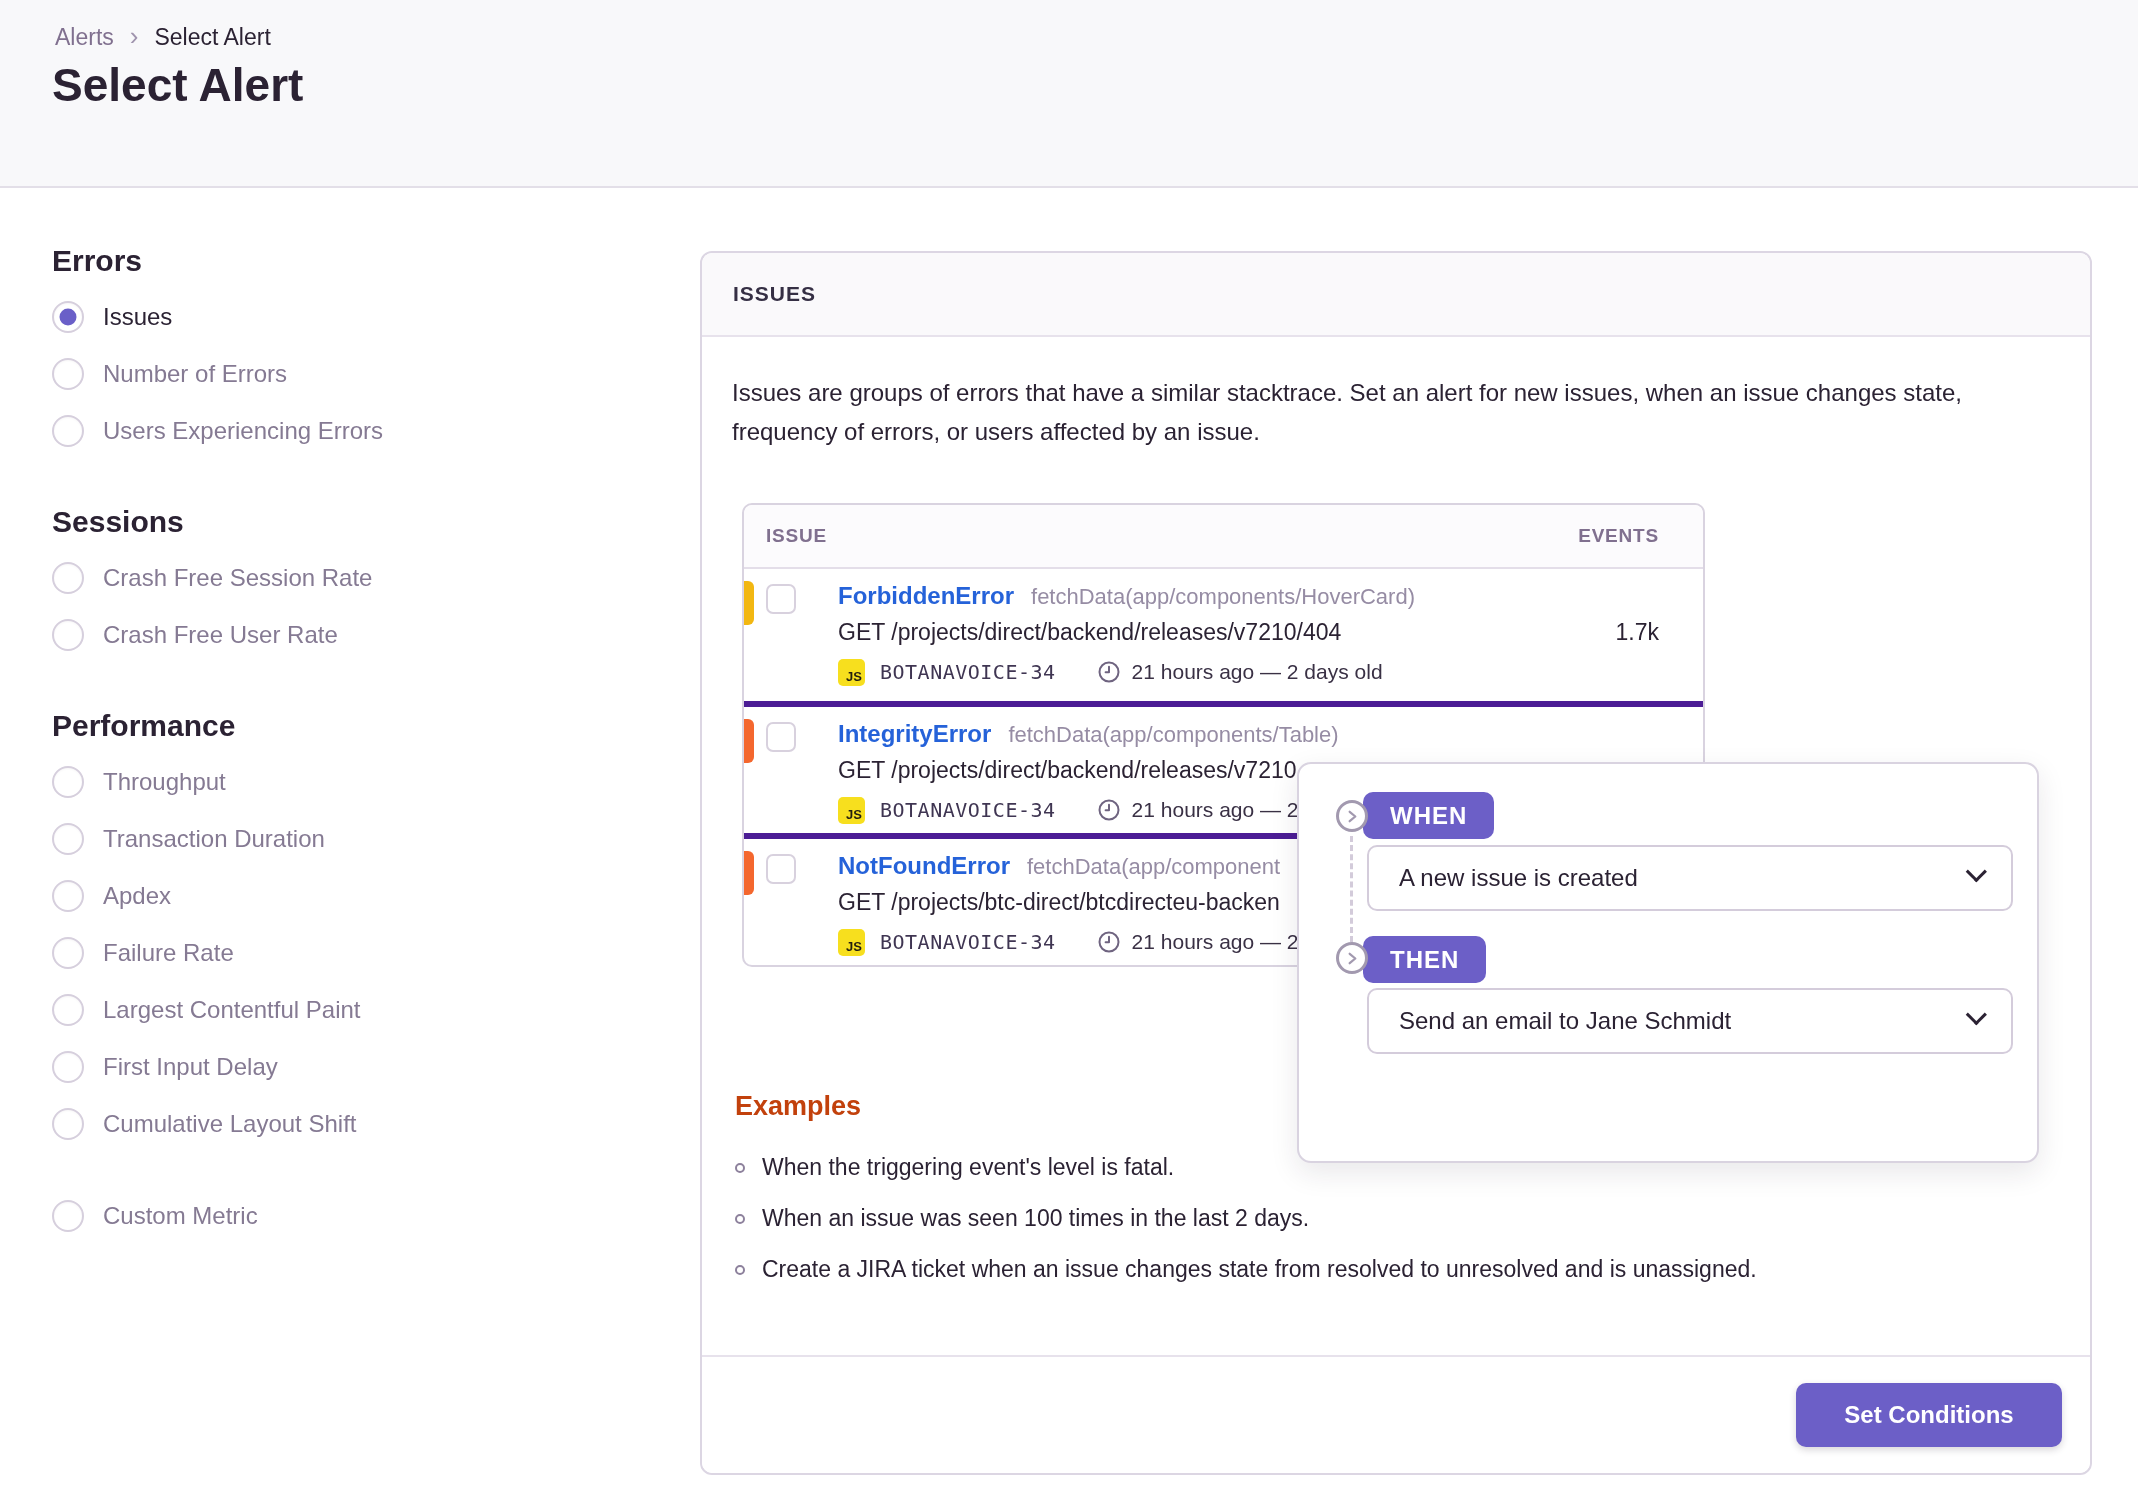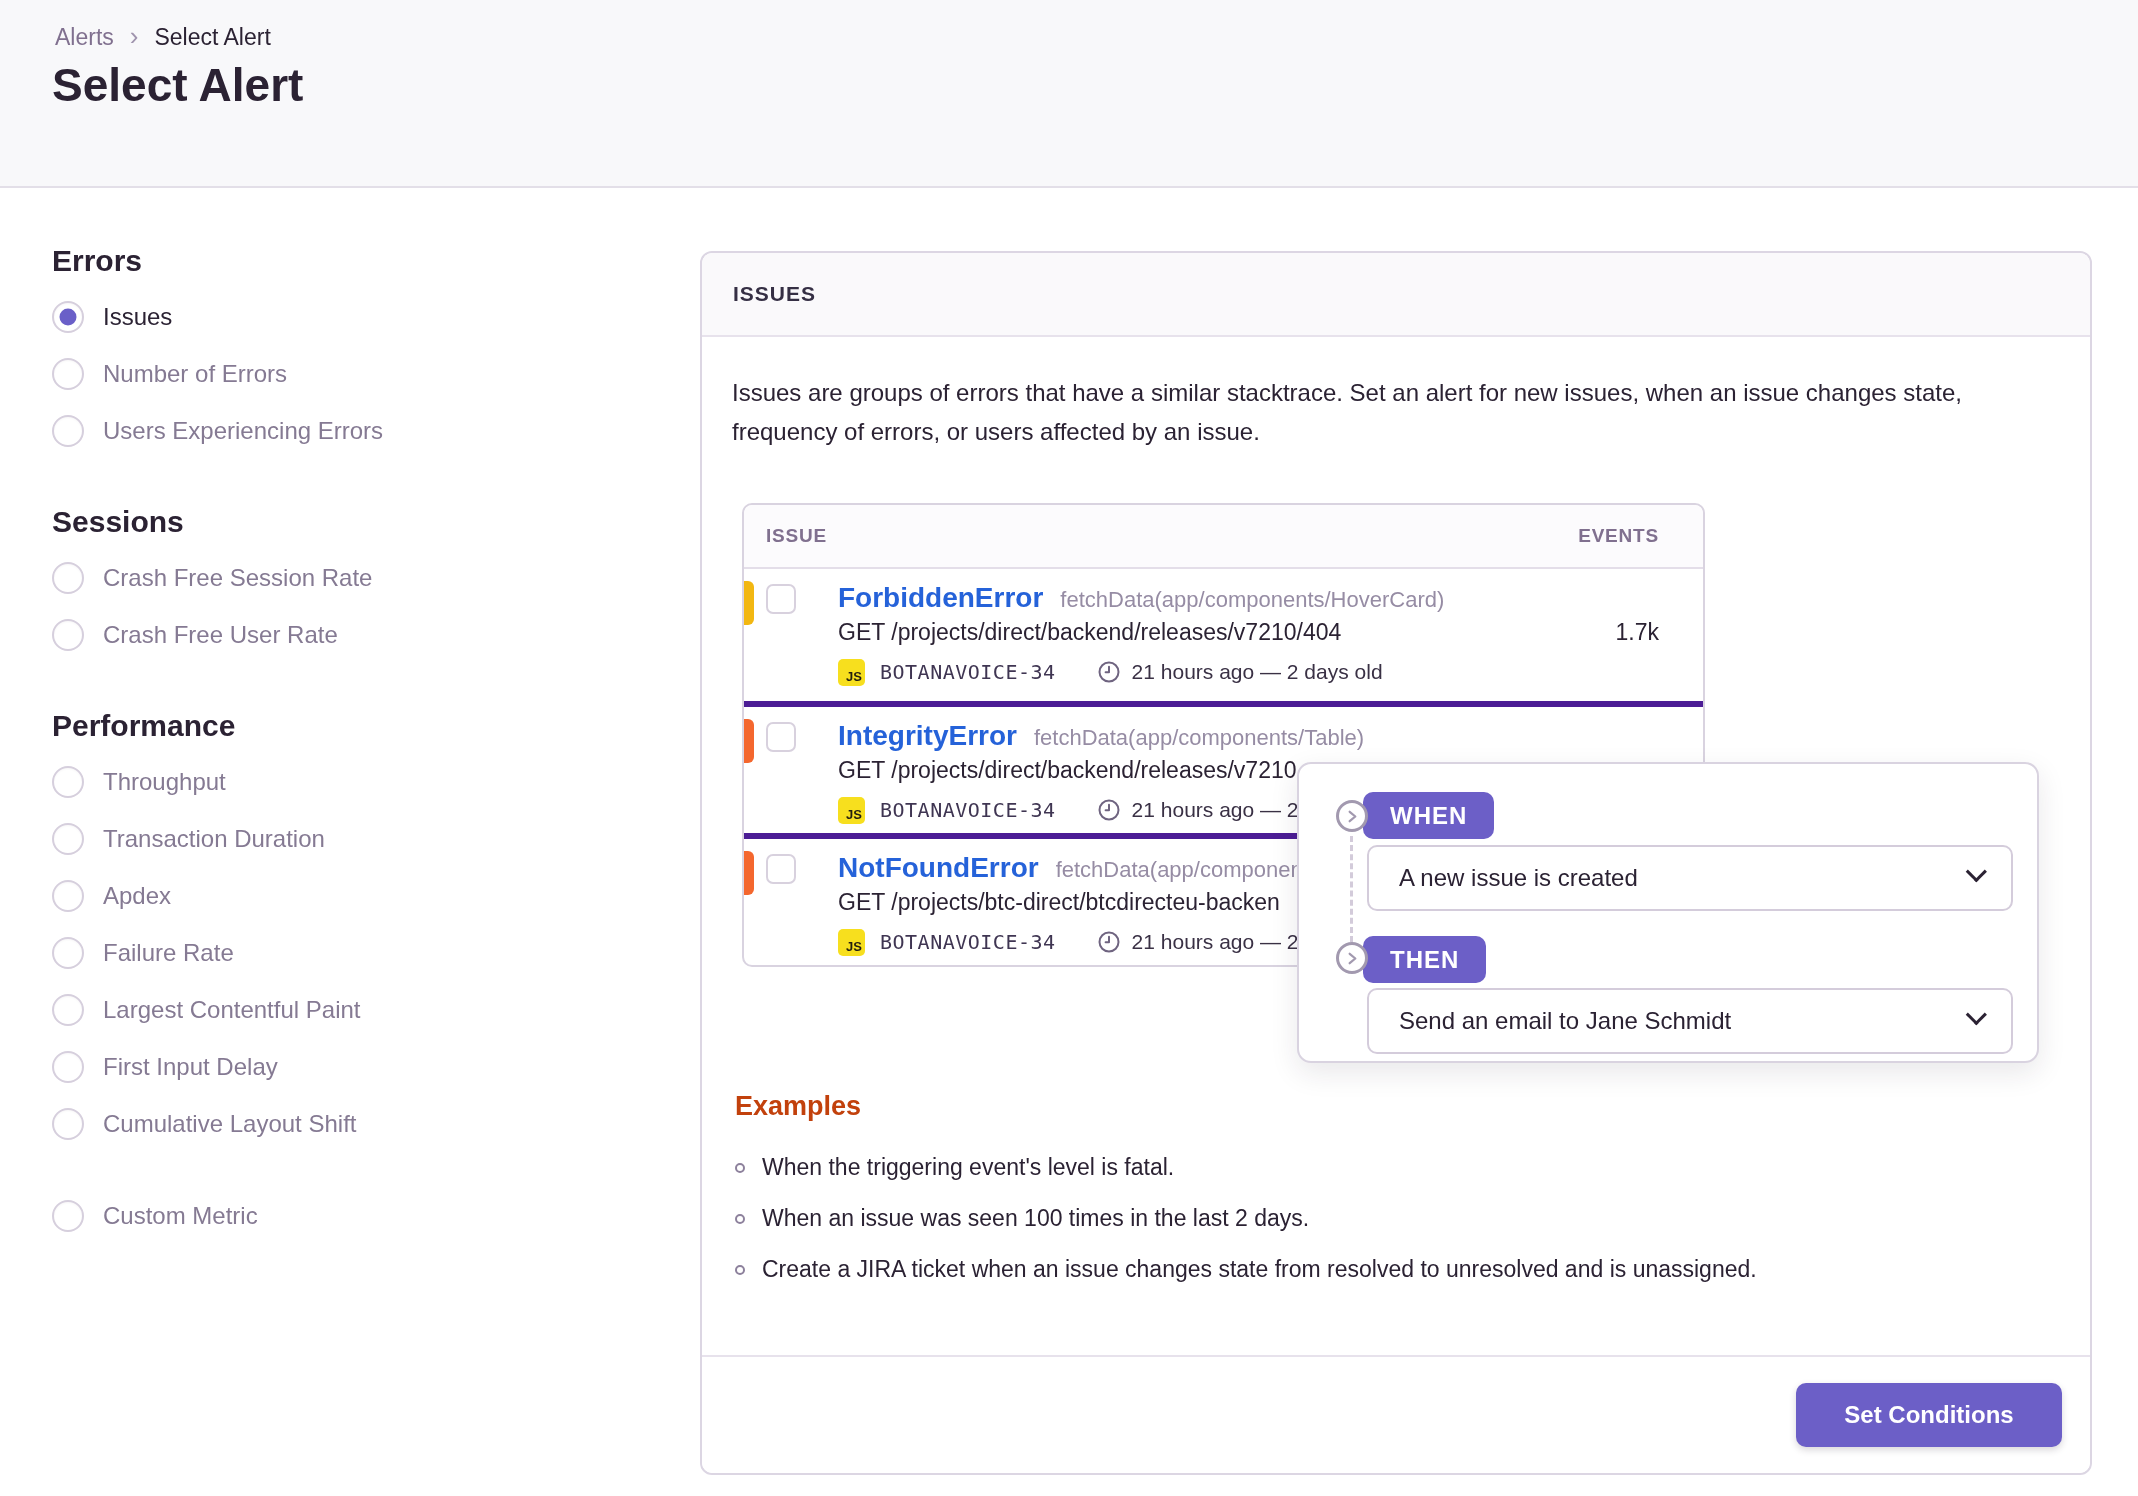--- a/index.html
+++ b/index.html
@@ -61,21 +61,21 @@
   .issue-row { position:relative; height:132px; padding:13px 44px 0 94px; white-space:nowrap; }
   .issue-row + .issue-row { border-top:6px solid #4c1d95; }
   .level-bar { position:absolute; left:0; top:12px; width:10px; height:44px; border-radius:0 6px 6px 0; }
   .level-warning { background:#f2b712; }
   .level-high { background:#f4672e; }
   .checkbox {
     position:absolute; left:22px; top:15px; width:30px; height:30px;
     border:2px solid #d8d1de; border-radius:7px; background:#fff; cursor:pointer;
   }
   .row-line1 { display:flex; align-items:baseline; gap:17px; height:30px; }
-  .issue-title { font-size:28px; font-weight:bold; color:#2562d9; cursor:pointer; }
+  .issue-title { font-size:24px; font-weight:bold; color:#2562d9; cursor:pointer; }
   .issue-culprit { font-size:22px; color:#968ca4; }
   .row-line2 { margin-top:7px; font-size:23px; color:#2b2233; height:28px; }
   .row-line3 { margin-top:10px; display:flex; align-items:center; gap:15px; height:30px; }
   .js-badge {
     width:27px; height:27px; background:#f7df1e; border-radius:5px;
     display:flex; align-items:flex-end; justify-content:flex-end; padding:0 3px 2px 0;
     font-size:13px; font-weight:bold; color:#241f10;
   }
   .project { font-family:"DejaVu Sans Mono", monospace; font-size:20px; color:#3f3552; letter-spacing:0.5px; }
   .age-wrap { display:flex; align-items:center; gap:11px; margin-left:26px; }
@@ -98,21 +98,21 @@
   }
   .btn-primary {
     min-width:266px; height:64px; padding:0 38px; border:none; border-radius:10px;
     background:#6c5fc7; color:#fff; font-size:24px; font-weight:bold;
     font-family:"Liberation Sans", sans-serif; cursor:pointer;
     box-shadow:0 3px 7px rgba(43,34,51,0.18);
   }
 
   
   .rule-card {
-    position:absolute; left:1297px; top:762px; width:742px; height:301px;
+    position:absolute; left:1297px; top:762px; width:742px; height:401px;
     background:#fff; border:2px solid #d9d3e0; border-radius:14px; z-index:5;
     box-shadow:0 10px 28px rgba(43,34,51,0.10);
   }
   .step-circle {
     position:absolute; left:37px; width:32px; height:32px; border:3px solid #a299af;
     border-radius:50%; color:#a299af; display:flex; align-items:center; justify-content:center;
     background:#fff; z-index:2;
   }
   .step-circle.c1 { top:36px; }
   .step-circle.c2 { top:178px; }

